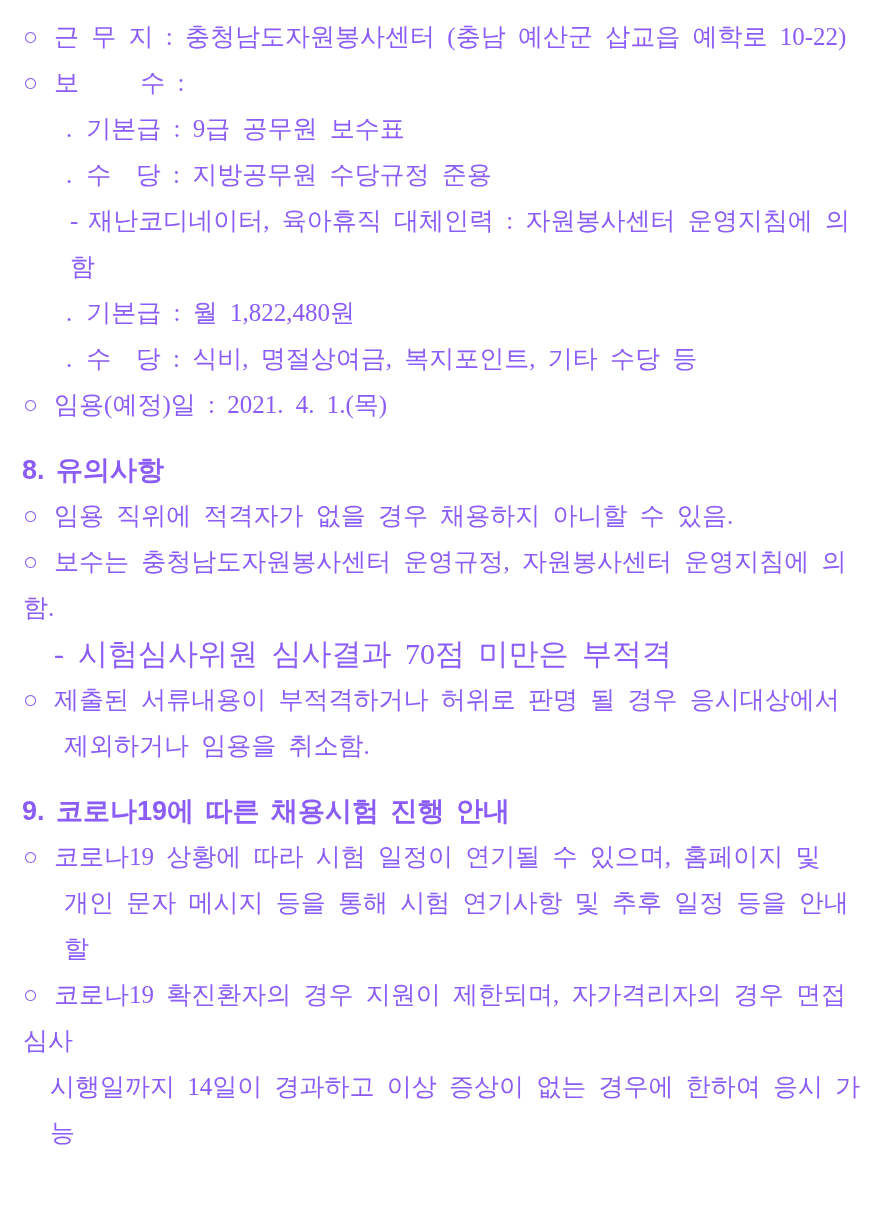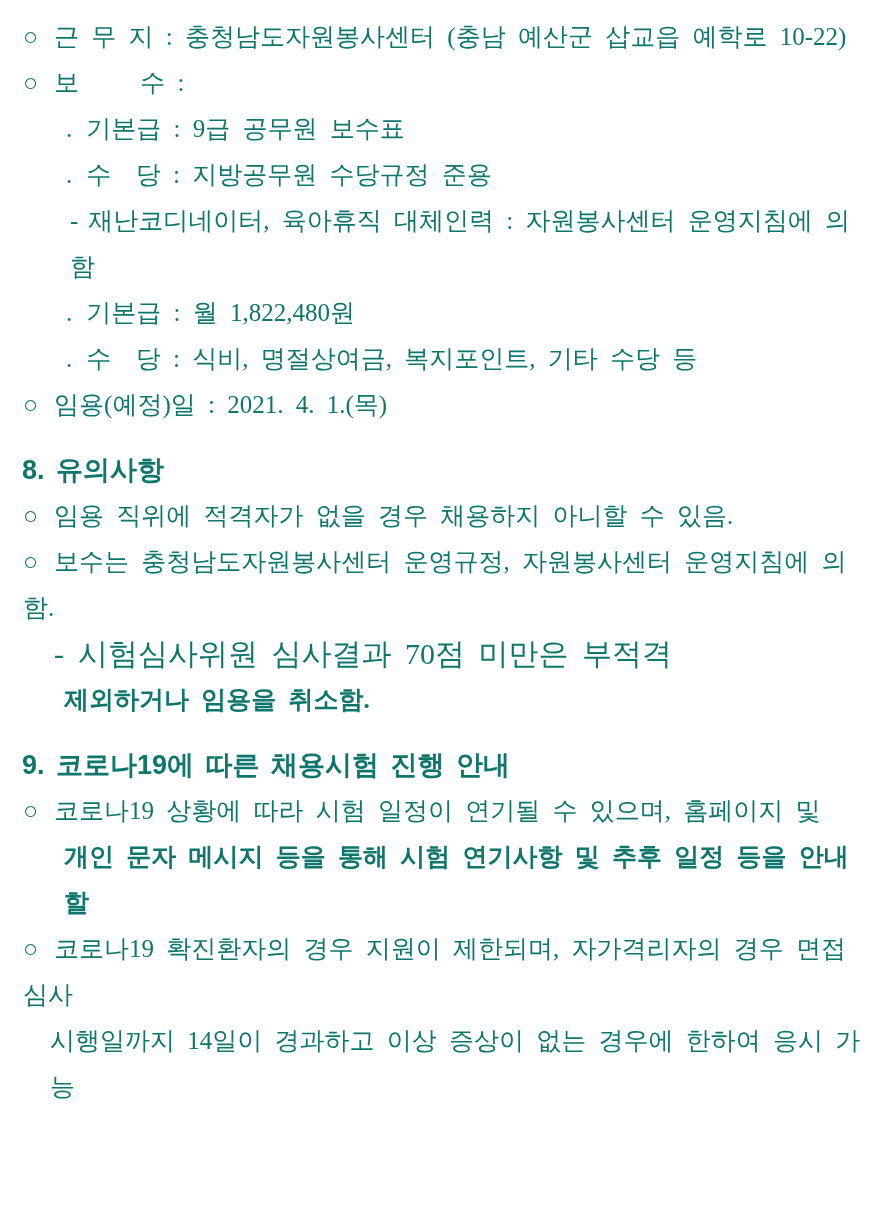--- a/index.html
+++ b/index.html
@@ -1,31 +1,31 @@
 <!DOCTYPE html>
 <html lang="ko"><head>
 <meta charset="utf-8">
 <style>
   html,body{margin:0;padding:0;}
   body{background:#ffffff;color:#000000;}
   .page{
     width:876px;height:1212px;box-sizing:border-box;
     padding:14px 8px 0 8px;overflow:hidden;
     font-family:"Liberation Serif","DejaVu Serif",serif;
-    background:#ffffff;color:#0f766e;
+    background:#ffffff;color:#8b5cf6;
   }
   .line{font-size:25px;line-height:46px;white-space:pre-wrap;word-spacing:6px;}
   .bullet{display:inline;}
   .lv0{padding-left:15px;}
   .lv0 .bullet{margin-right:16px;}
   .lv1{padding-left:62px;}
   .lv1 .bullet{margin-right:10px;}
   .lv2{padding-left:58px;}
   .lv2 .bullet{margin-right:14px;}
-  .c56{padding-left:56px;font-weight:bold;}
+  .c56{padding-left:56px;}
   .c42{padding-left:42px;}
   .small{font-size:30px;padding-left:46px;}
   .small .bullet{margin-right:14px;}
   .heading{
     font-family:"Liberation Sans","DejaVu Sans",sans-serif;
     font-weight:bold;font-size:27px;line-height:46px;
     margin-top:19px;padding-left:14px;word-spacing:4px;white-space:pre-wrap;
   }
 </style>
 </head>
@@ -39,20 +39,21 @@
   <div class="line lv2"><span class="bullet">.</span><span>수  당 : 지방공무원 수당규정 준용</span></div>
   <div class="line lv1"><span class="bullet">-</span><span>재난코디네이터, 육아휴직 대체인력 : 자원봉사센터 운영지침에 의함</span></div>
   <div class="line lv2"><span class="bullet">.</span><span>기본급 : 월 1,822,480원</span></div>
   <div class="line lv2"><span class="bullet">.</span><span>수  당 : 식비, 명절상여금, 복지포인트, 기타 수당 등</span></div>
   <div class="line lv0"><span class="bullet">○</span><span>임용(예정)일 : 2021. 4. 1.(목)</span></div>
 
   <div class="heading">8. 유의사항</div>
   <div class="line lv0"><span class="bullet">○</span><span>임용 직위에 적격자가 없을 경우 채용하지 아니할 수 있음.</span></div>
   <div class="line lv0"><span class="bullet">○</span><span>보수는 충청남도자원봉사센터 운영규정, 자원봉사센터 운영지침에 의함.</span></div>
   <div class="line small"><span class="bullet">-</span><span>시험심사위원 심사결과 70점 미만은 부적격</span></div>
+  <div class="line lv0"><span class="bullet">○</span><span>제출된 서류내용이 부적격하거나 허위로 판명 될 경우 응시대상에서</span></div>
   <div class="line c56"><span>제외하거나 임용을 취소함.</span></div>
 
   <div class="heading">9. 코로나19에 따른 채용시험 진행 안내</div>
   <div class="line lv0"><span class="bullet">○</span><span>코로나19 상황에 따라 시험 일정이 연기될 수 있으며, 홈페이지 및</span></div>
   <div class="line c56"><span>개인 문자 메시지 등을 통해 시험 연기사항 및 추후 일정 등을 안내할</span></div>
   <div class="line lv0"><span class="bullet">○</span><span>코로나19 확진환자의 경우 지원이 제한되며, 자가격리자의 경우 면접심사</span></div>
   <div class="line c42"><span>시행일까지 14일이 경과하고 이상 증상이 없는 경우에 한하여 응시 가능</span></div>
 
 </div>
 

